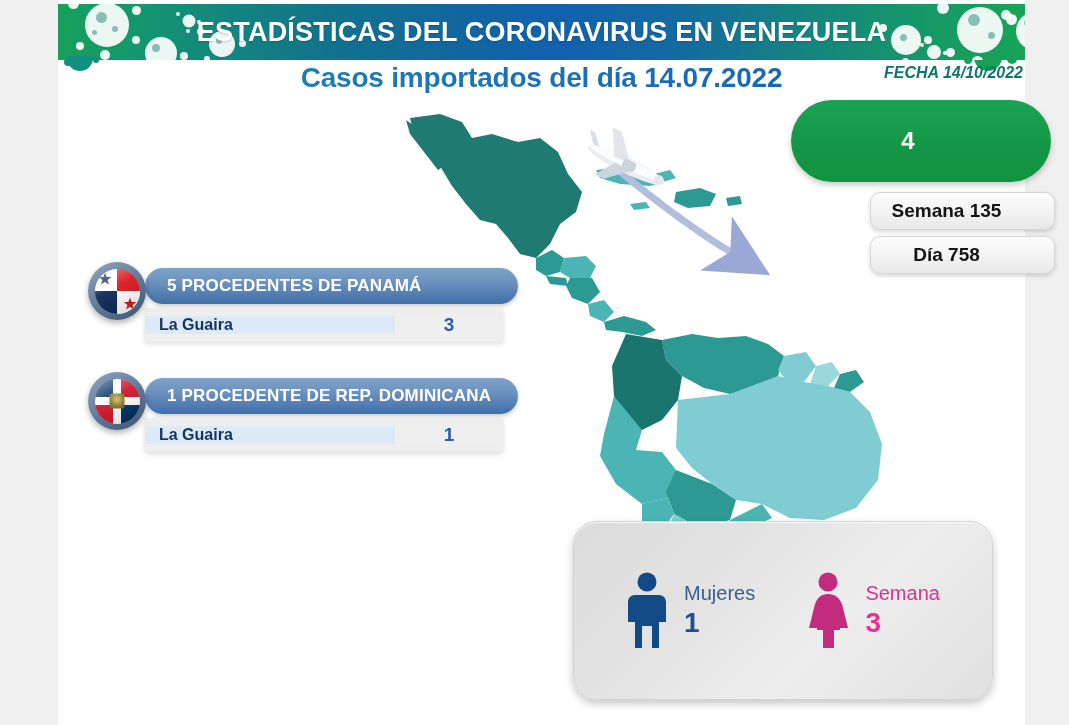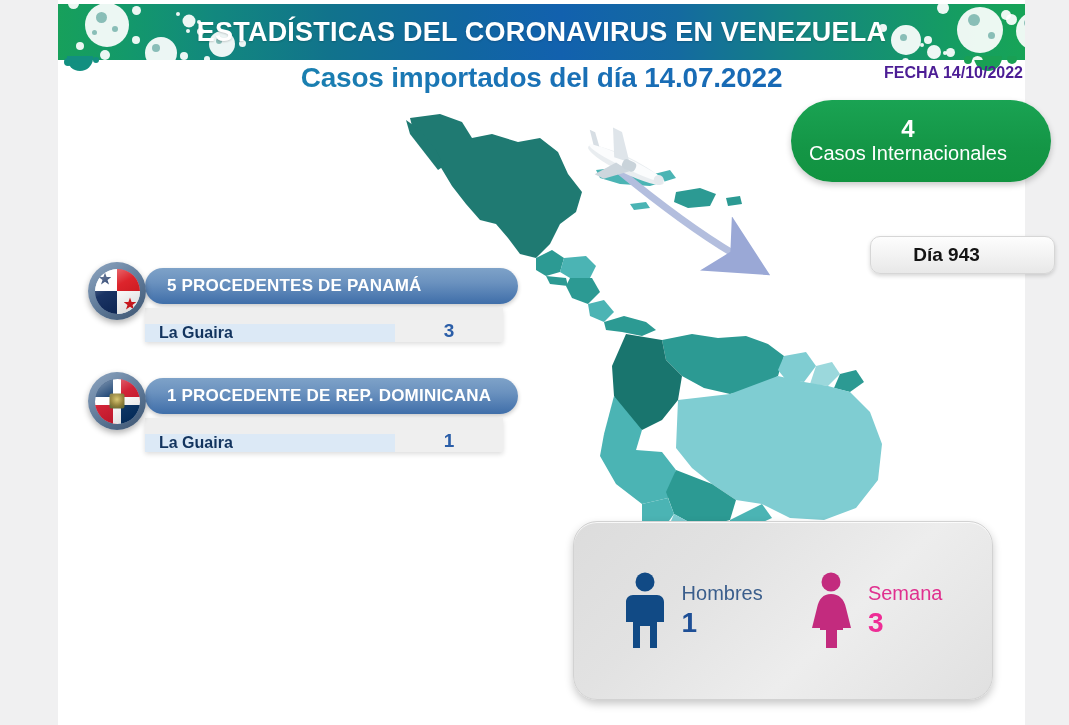--- a/index.html
+++ b/index.html
@@ -62,22 +62,22 @@
     font-size: 28px; font-weight: bold;
     letter-spacing: -.2px;
     background: linear-gradient(90deg, #1a8fa8 0%, #1a73b6 45%, #1560b4 100%);
     -webkit-background-clip: text; background-clip: text;
     -webkit-text-fill-color: transparent; color: transparent;
   }
 
   
   .fecha {
     position: absolute; right: 46px; top: 64px;
-    font-size: 16px; font-weight: bold; 
-    color: #4c1d95;
+    font-size: 16px; font-weight: bold; font-style: italic;
+    color: #0f766e;
   }
 
   
   .green-pill {
     position: absolute; left: 791px; top: 100px;
     width: 260px; height: 82px;
     background: linear-gradient(180deg,#1aa353 0%,#149646 58%,#119340 100%);
     border-radius: 42px;
     box-shadow: 0 3px 6px rgba(0,0,0,.22);
     color: #ffffff;
@@ -114,21 +114,21 @@
     background: linear-gradient(180deg,#7ea2c8 0%,#6b92bf 40%,#3f6ea9 100%);
     box-shadow: 0 2px 4px rgba(0,0,0,.22);
     display: flex; align-items: center;
     color: #ffffff; font-size: 17px; font-weight: bold;
     padding-left: 22px; letter-spacing: .2px;
     white-space: nowrap; overflow: hidden;
   }
   .oc-row {
     position: absolute; left: 57px; top: 46px;
     width: 358px; height: 34px;
-    display: flex; align-items: flex-end;
+    display: flex; align-items: center;
     box-shadow: 0 2px 5px rgba(0,0,0,.14);
     background: #eeeeee;
   }
   .oc-row .name {
     flex: 1; background: #dce9f6;
     display: flex; align-items: center; padding-left: 14px;
     font-size: 16px; font-weight: bold; color: #13345e;
   }
   .oc-row .val {
     width: 108px; background: #efefef;
@@ -335,23 +335,23 @@
         <path d="M34 24 L20 44 L30 44 L50 26 Z" fill="#cdd6dd"></path>
         <path d="M6 18 L-4 6 L2 6 L12 17 Z" fill="#d7dee4"></path>
         <circle cx="80" cy="21" r="5" fill="#e4e9ed"></circle>
         <rect x="40" y="16" width="14" height="10" rx="4" fill="#c9d3da"></rect>
       </g>
     </svg>
   </div>
 
   <div class="green-pill">
     <div class="num">4</div>
-    <div class="lbl">Casos Internacionales</div>
-  </div>
-  <div class="white-pill wp-day">Día 943</div>
+  </div>
+  <div class="white-pill wp-week">Semana 135</div>
+  <div class="white-pill wp-day">Día 758</div>
 
   <div class="origin-card oc-1">
     <div class="oc-head">5 PROCEDENTES DE PANAMÁ</div>
     <div class="oc-row">
       <div class="name">La Guaira</div>
       <div class="val">3</div>
     </div>
     <div class="flag">
       <div class="disc">
         <div class="q tl" style="background:#ffffff;"></div>
@@ -387,21 +387,21 @@
     </div>
   </div>
 
   <div class="gender">
     <div class="g-item men">
       <svg width="42" height="78" viewBox="0 0 42 78">
         <circle cx="21" cy="10" r="9.5" fill="#114a85"></circle>
         <path d="M9 23 H33 C37 23 40 26 40 30 V50 H33 V76 H26 V54 H16 V76 H9 V50 H2 V30 C2 26 5 23 9 23 Z" fill="#114a85"></path>
       </svg>
       <div class="g-text">
-        <div class="g-label">Hombres</div>
+        <div class="g-label">Mujeres</div>
         <div class="g-num">1</div>
       </div>
     </div>
     <div class="g-item women">
       <svg width="42" height="78" viewBox="0 0 42 78">
         <circle cx="21" cy="10" r="9.5" fill="#c32b7e"></circle>
         <path d="M21 22 C29 22 34 27 36 36 L41 56 H33 V58 H26 V76 H17 V58 H10 V56 H2 L7 36 C9 27 13 22 21 22 Z" fill="#c32b7e"></path>
         <rect x="16" y="58" width="4" height="18" fill="#c32b7e"></rect>
         <rect x="23" y="58" width="4" height="18" fill="#c32b7e"></rect>
       </svg>

